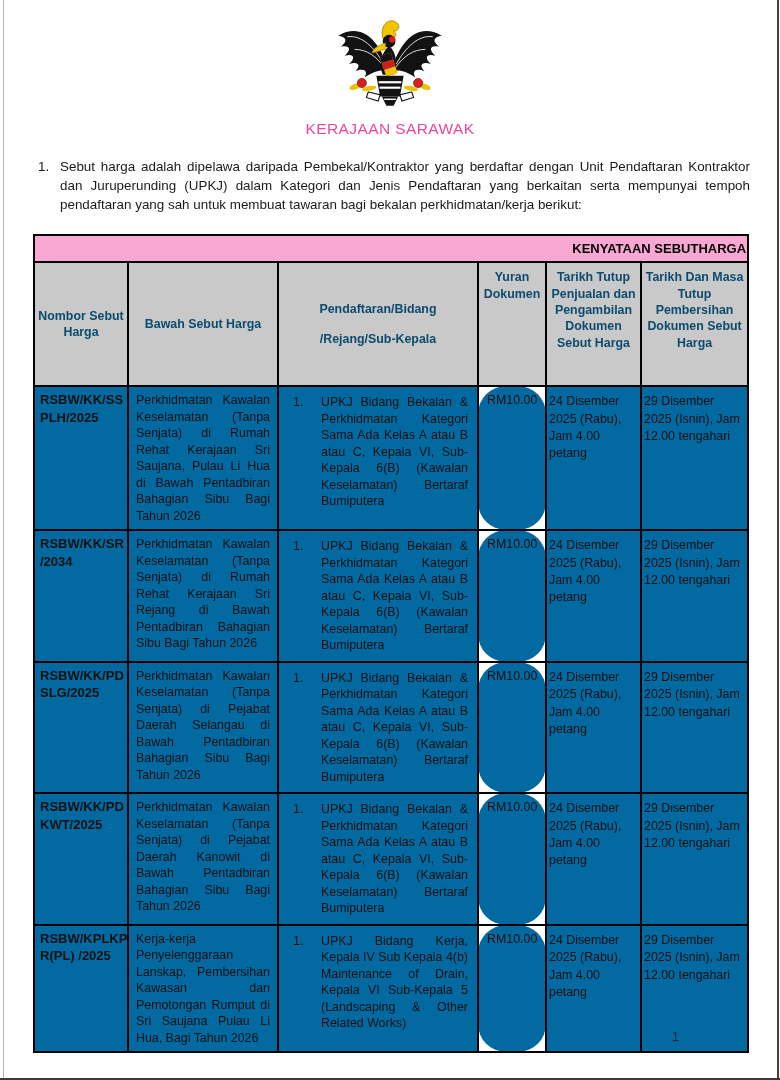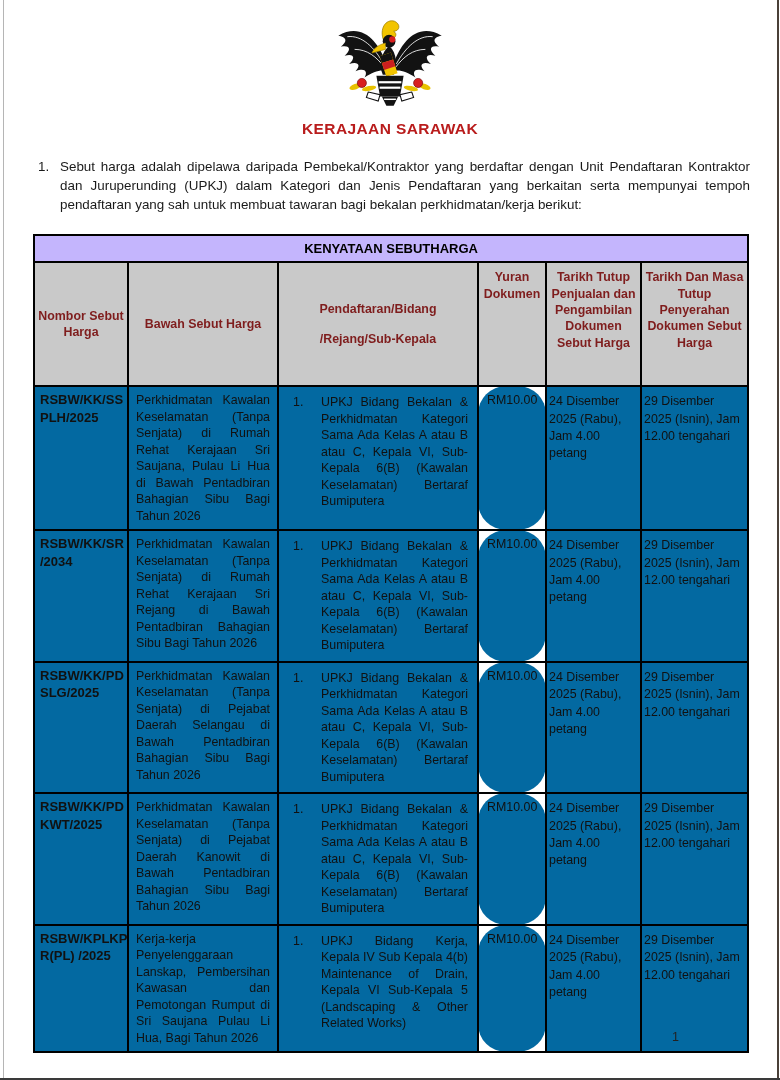--- a/index.html
+++ b/index.html
@@ -11,44 +11,44 @@
     color:#141414;
     overflow:hidden;
   }
   
   .scan-edge-left  { position:absolute; left:3px; top:0; bottom:0; width:1px; background:#b5b5b5; }
   .scan-edge-right { position:absolute; right:1px; top:0; bottom:0; width:2px; background:#4a4038; }
   .scan-edge-bottom{ position:absolute; left:0; right:0; bottom:0; height:2px; background:#3a3a3a; }
 
   .emblem-wrap { display:flex; justify-content:center; padding-top:13px; }
   .doc-title {
-    text-align:center; font-weight:bold; font-size:15.5px;
-    letter-spacing:0.4px; margin-top:7px; color:#b91c1c;
+    text-align:center; font-weight:normal; font-size:15.5px;
+    letter-spacing:0.4px; margin-top:7px; color:#ec4899;
   }
 
   .intro {
     display:flex; margin:20px 30px 0 38px;
     font-size:13.4px; line-height:1.4; color:#1a1a1a;
   }
   .intro-num { flex:0 0 22px; }
   .intro-text { flex:1; text-align:justify; }
 
   .tender-table-wrap { margin:20px 0 0 33px; }
   table.tender {
     border-collapse:collapse; table-layout:fixed;
     width:714px; font-size:12.4px; color:#111;
   }
   table.tender th, table.tender td { border:2px solid #000; }
   .tbl-title {
-    background:#c4b5fd; text-align:center; font-weight:bold;
+    background:#f9a8d4; text-align:right; font-weight:bold;
     font-size:13px; height:23px; color:#000;
   }
   .hdr {
     background:#c9c9c9; font-weight:bold; text-align:center;
-    font-size:12.4px; line-height:1.32; color:#7f1d1d; height:112px;
+    font-size:12.4px; line-height:1.32; color:#0c4a6e; height:112px;
     padding:4px 3px;
   }
   .hdr-mid { vertical-align:middle; }
   .hdr-top { vertical-align:top; padding-top:6px; }
   .hdr-gap { height:13px; }
 
   td.body-cell { vertical-align:top; background:#0369a1; }
   .cell-nombor {
     vertical-align:middle; font-weight:bold; font-size:13px;
     padding:4px 2px 4px 5px; line-height:1.35;
@@ -135,21 +135,21 @@
       <tr>
         <td class="hdr hdr-mid">Nombor Sebut Harga</td>
         <td class="hdr hdr-mid">Bawah Sebut Harga</td>
         <td class="hdr hdr-mid">
           <div>Pendaftaran/Bidang</div>
           <div class="hdr-gap"></div>
           <div>/Rejang/Sub-Kepala</div>
         </td>
         <td class="hdr hdr-top">Yuran Dokumen</td>
         <td class="hdr hdr-top">Tarikh Tutup Penjualan dan Pengambilan Dokumen Sebut Harga</td>
-        <td class="hdr hdr-top">Tarikh Dan Masa Tutup Penyerahan Dokumen Sebut Harga</td>
+        <td class="hdr hdr-top">Tarikh Dan Masa Tutup Pembersihan Dokumen Sebut Harga</td>
       </tr>
 
       <tr style="height:121px">
         <td class="body-cell cell-nombor">RSBW/KK/SS PLH/2025</td>
         <td class="body-cell cell-tajuk">Perkhidmatan Kawalan Keselamatan (Tanpa Senjata) di Rumah Rehat Kerajaan Sri Saujana, Pulau Li Hua di Bawah Pentadbiran Bahagian Sibu Bagi Tahun 2026</td>
         <td class="body-cell">
           <div class="pend">
             <span class="pend-num">1.</span>
             <span class="pend-text">UPKJ Bidang Bekalan &amp; Perkhidmatan Kategori Sama Ada Kelas A atau B atau C, Kepala VI, Sub-Kepala 6(B) (Kawalan Keselamatan) Bertaraf Bumiputera</span>
           </div>

